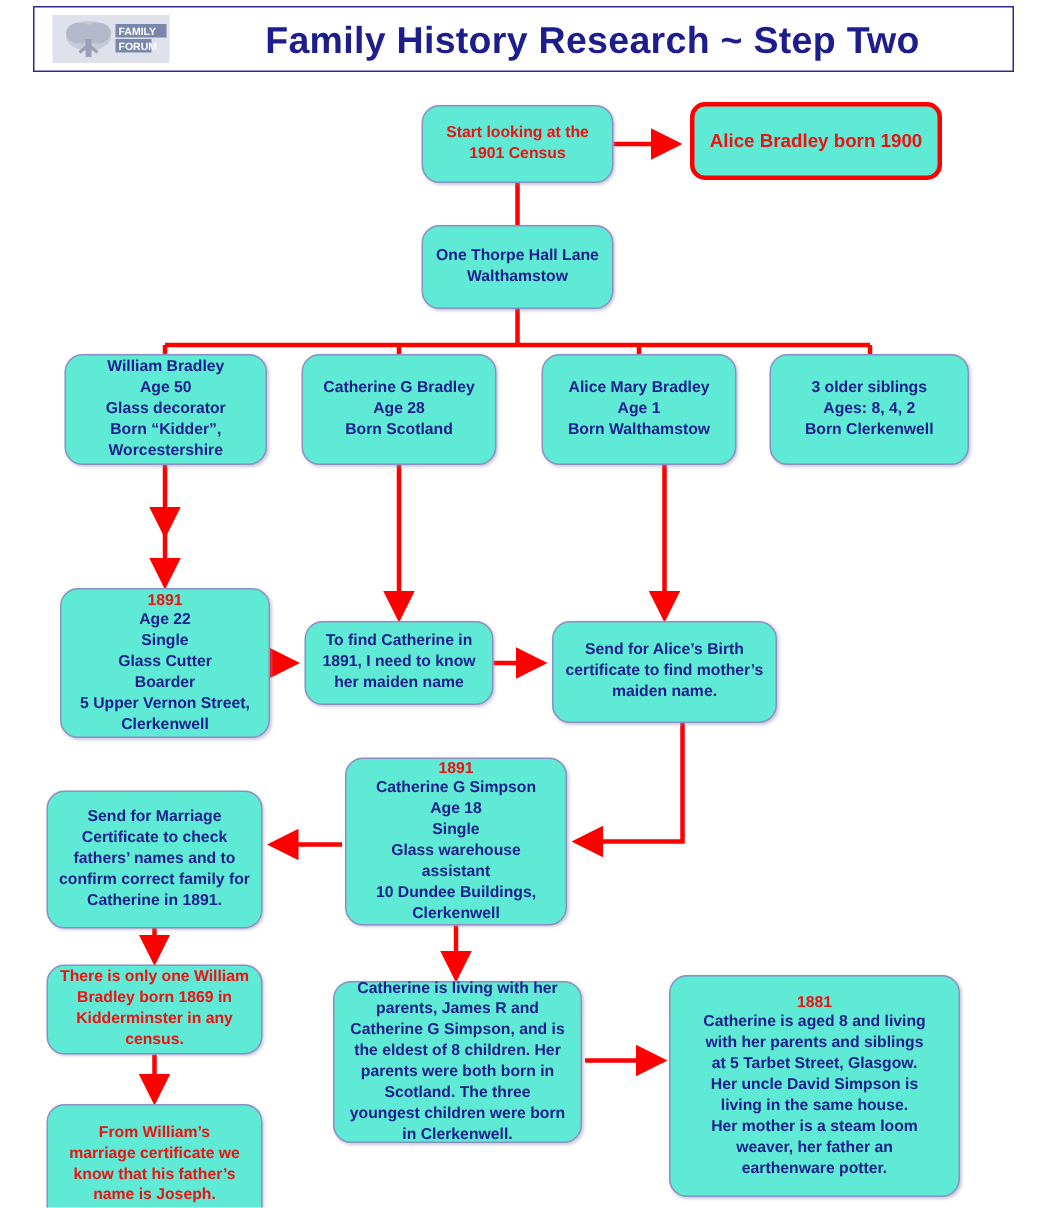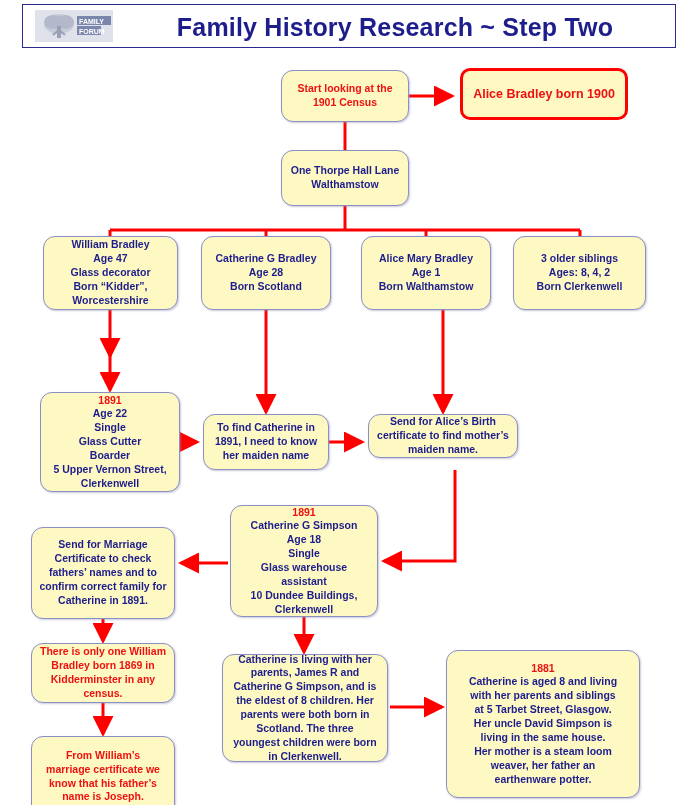--- a/index.html
+++ b/index.html
@@ -37,21 +37,21 @@
 
   
   #wires{position:absolute;left:0;top:0;width:700px;height:805px;pointer-events:none;}
 
   
   .node{
     position:absolute;
     box-sizing:border-box;
     border:1px solid #8b8fc4;
     border-radius:12px;
-    background:#fef9c3;
+    background:#5eead4;
     display:flex;align-items:center;justify-content:center;
     text-align:center;
     color:#1d1d8c;
     font-size:10.5px;
     font-weight:bold;
     line-height:1.32;
     padding:4px 6px;
     box-shadow:1px 1px 2px rgba(140,140,180,.45);
   }
   .node .txt{display:block;width:100%;}
@@ -70,21 +70,21 @@
   #n-alice1900  {left:460px;top:68px;width:168px;height:52px;}
   #n-address    {left:281px;top:150px;width:128px;height:56px;}
 
   #n-william    {left:43px;top:236px;width:135px;height:74px;}
   #n-catherine  {left:201px;top:236px;width:130px;height:74px;justify-content:center;}
   #n-alicemary  {left:361px;top:236px;width:130px;height:74px;}
   #n-siblings   {left:513px;top:236px;width:133px;height:74px;}
 
   #n-1891w      {left:40px;top:392px;width:140px;height:100px;}
   #n-findcath   {left:203px;top:414px;width:126px;height:56px;}
-  #n-sendbirth  {left:368px;top:414px;width:150px;height:44px;}
+  #n-sendbirth  {left:368px;top:414px;width:150px;height:68px;}
 
   #n-marriage   {left:31px;top:527px;width:144px;height:92px;}
   #n-1891s      {left:230px;top:505px;width:148px;height:112px;}
 
   #n-onlyone    {left:31px;top:643px;width:144px;height:60px;}
   #n-fromwill   {left:31px;top:736px;width:144px;height:81px;}
 
   #n-living     {left:222px;top:654px;width:166px;height:108px;}
   #n-1881       {left:446px;top:650px;width:194px;height:148px;}
 </style>
@@ -164,21 +164,21 @@
     <span class="txt">Alice Bradley born 1900</span>
   </div>
 
   <div class="node" id="n-address">
     <span class="txt" style="white-space: pre-line;">One Thorpe Hall Lane
 Walthamstow</span>
   </div>
 
   <div class="node" id="n-william">
     <span class="txt" style="white-space: pre-line;">William Bradley
-Age 47
+Age 50
 Glass decorator
 Born “Kidder”,
 Worcestershire</span>
   </div>
 
   <div class="node" id="n-catherine">
     <span class="txt" style="white-space: pre-line;">Catherine G Bradley
 Age 28
 Born Scotland</span>
   </div>

